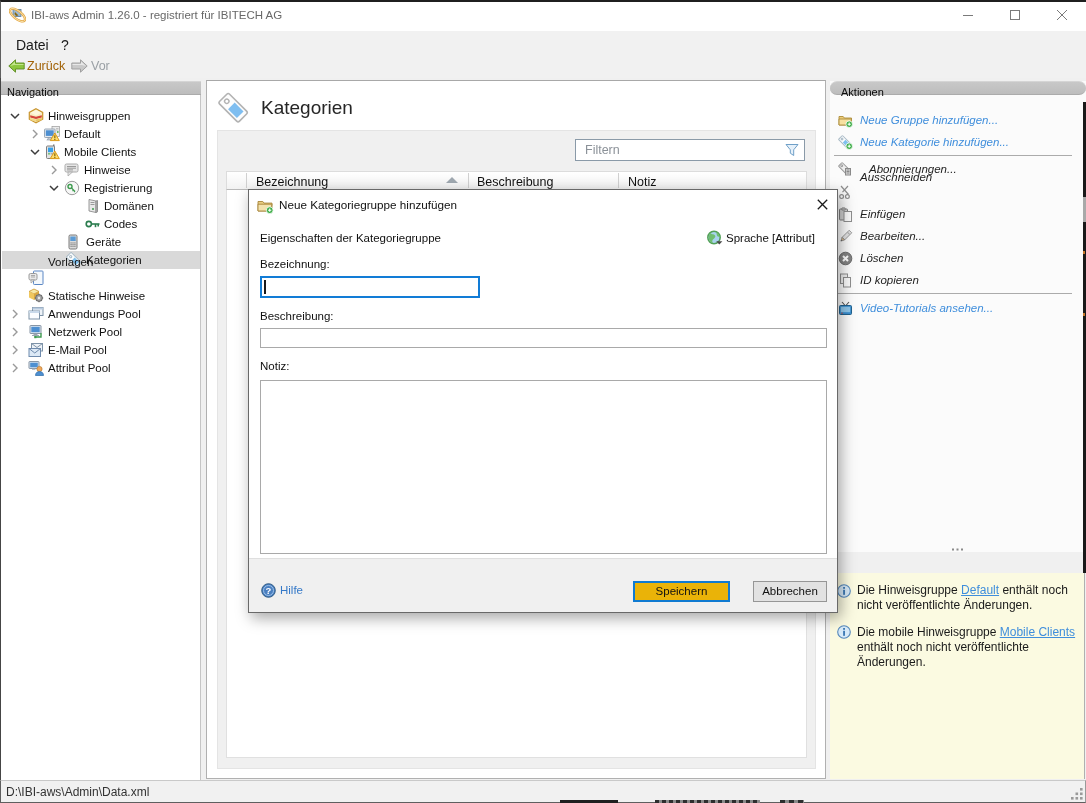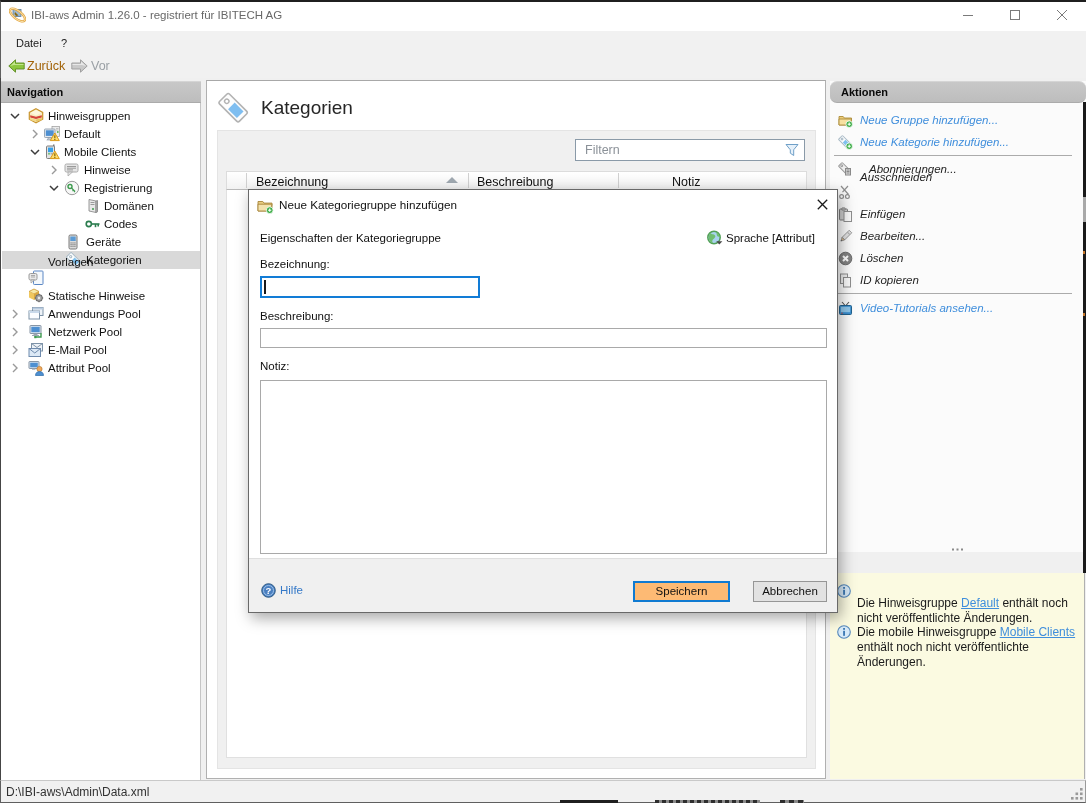--- a/index.html
+++ b/index.html
@@ -4,25 +4,25 @@
 <style>
 html,body{margin:0;padding:0;}
 body{width:1086px;height:803px;overflow:hidden;font-family:"Liberation Sans",sans-serif;background:#F0F0F0;position:relative;}
 .abs{position:absolute;}
 #win{position:absolute;left:0;top:0;width:1086px;height:803px;background:#F0F0F0;}
 
 #titlebar{left:0;top:0;width:1086px;height:31px;background:#fff;border-top:2px solid #1f1f1f;border-left:1px solid #5f5f5f;box-sizing:border-box;}
 #titletext{left:31px;top:9px;font-size:11.5px;color:#686868;}
 .winbtn{top:9px;width:12px;height:12px;}
 #menubar{left:0;top:31px;width:1086px;height:47px;background:#F1F1F1;border-left:1px solid #5f5f5f;box-sizing:border-box;}
-.menuitem{top:37px;font-size:11px;color:#1a1a1a;}
+.menuitem{top:37px;font-size:14px;color:#1a1a1a;}
 #toolZurueck{left:27px;top:59px;font-size:12.5px;color:#a16207;}
 #toolVor{left:91px;top:59px;font-size:12.5px;color:#9aa0a5;}
 
-.phead{height:22px;background:linear-gradient(#c8c8c8,#bdbdbd);border-top:1px solid #d5d5d5;border-bottom:1px solid #ababab;box-sizing:border-box;font-size:11px;font-weight:bold;color:#0a0a0a;line-height:20px;padding-left:6px;}
+.phead{height:14px;background:linear-gradient(#c8c8c8,#bdbdbd);border-top:1px solid #d5d5d5;border-bottom:1px solid #ababab;box-sizing:border-box;font-size:11px;font-weight:normal;color:#0a0a0a;line-height:20px;padding-left:6px;}
 
 #navpanel{left:1px;top:81px;width:200px;height:699px;background:#fff;border-right:1px solid #c5c5c5;box-sizing:border-box;}
 .trow{position:absolute;height:18px;line-height:18px;font-size:11.5px;color:#111;white-space:nowrap;}
 .tsel{position:absolute;left:2px;width:198px;height:18px;background:#d9d9d9;}
 .chev{position:absolute;width:10px;height:10px;}
 .ticon{position:absolute;width:16px;height:16px;}
 
 #centerpanel{left:206px;top:80px;width:620px;height:699px;background:#fff;border:1px solid #b0b0b0;border-top-color:#a8a8a8;box-sizing:border-box;}
 #ctitle{left:261px;top:97px;font-size:19px;color:#262626;}
 #graypanel{left:217px;top:130px;width:599px;height:639px;background:#f0f0f0;border:1px solid #e4e4e4;box-sizing:border-box;}
@@ -57,21 +57,21 @@
 #dlg-sprache{left:477px;top:42px;font-size:11.5px;color:#111;}
 #dlg-lbez{left:11px;top:68px;font-size:11.5px;color:#111;}
 #dlg-inp1{left:11px;top:86px;width:220px;height:22px;background:#fff;border:2px solid #127cd6;box-sizing:border-box;}
 #dlg-lbes{left:11px;top:120px;font-size:11.5px;color:#111;}
 #dlg-inp2{left:11px;top:138px;width:567px;height:20px;background:#fff;border:1px solid #a9a9a9;box-sizing:border-box;}
 #dlg-lnot{left:11px;top:170px;font-size:11.5px;color:#111;}
 #dlg-ta{left:11px;top:190px;width:567px;height:174px;background:#fff;border:1px solid #a9a9a9;box-sizing:border-box;}
 #dlg-footer{left:0px;top:368px;width:588px;height:54px;background:#f0f0f0;border-top:1px solid #dfdfdf;box-sizing:border-box;}
 #dlg-hilfe{left:31px;top:394px;font-size:11.5px;color:#3579c8;}
 .btn{position:absolute;top:391px;height:21px;font-size:11.5px;color:#111;text-align:center;box-sizing:border-box;}
-#btn-save{left:384px;width:97px;background:#fdba74;border:2px solid #0f7ad1;line-height:17px;}
+#btn-save{left:384px;width:97px;background:#eab308;border:2px solid #0f7ad1;line-height:17px;}
 #btn-cancel{left:504px;width:74px;background:#e2e2e2;border:1px solid #969696;line-height:19px;}
 </style>
 </head>
 <body>
 <div id="win">
 
   <div id="titlebar" class="abs"></div>
   <svg id="appicon" class="abs" style="left:9px;top:7px;width:17px;height:16px;" viewBox="0 0 17 16">
       <rect x="4" y="2.5" width="8" height="7" fill="#9fb9d0" stroke="#5a7a9a" stroke-width="0.8"></rect>
       <ellipse cx="8.5" cy="8" rx="9" ry="4" transform="rotate(38 8.5 8)" fill="none" stroke="#e2a23a" stroke-width="2.4"></ellipse>
@@ -289,21 +289,21 @@
   <div id="ctitle" class="abs">Kategorien</div>
   <div id="graypanel" class="abs"></div>
   <div id="filterbox" class="abs"></div>
   <div id="filtertext" class="abs">Filtern</div>
   <svg id="funnel" class="abs" style="left:785px;top:143px;width:14px;height:14px;" viewBox="0 0 14 14">
       <path d="M1,1.5 H13 L8.7,6.8 V12.5 L5.3,10.2 V6.8 Z" fill="#e7f1fa" stroke="#6fa0c8" stroke-width="1"></path>
     </svg>
   <div id="thead" class="abs"></div>
   <div class="abs th" style="left:256px;">Bezeichnung</div>
   <div class="abs th" style="left:477px;">Beschreibung</div>
-  <div class="abs th" style="left:628px;margin-left:44px;">Notiz</div>
+  <div class="abs th" style="left:628px;">Notiz</div>
   <div class="abs" style="left:446px;top:177px;width:0;height:0;border-left:6px solid transparent;border-right:6px solid transparent;border-bottom:6px solid #9fa8b0;"></div>
   <div class="abs thsep" style="left:246px;"></div>
   <div class="abs thsep" style="left:468px;"></div>
   <div class="abs thsep" style="left:618px;"></div>
   <div id="listbody" class="abs"></div>
 
   <div id="rightpanel" class="abs"></div>
   <div id="aktheader" class="abs phead" style="padding-left:11px;">Aktionen</div>
   <div id="actions">
     <svg class="aicon" style="top:113px;" viewBox="0 0 15 15">
@@ -388,21 +388,21 @@
       </g>
     </svg>
 
   <div id="infopanel" class="abs"></div>
   <div id="infoitems">
     <svg class="abs" style="left:837px;top:584px;width:14px;height:14px;" viewBox="0 0 14 14">
         <circle cx="7" cy="7" r="6.3" fill="#d6e9f8" stroke="#5588bb" stroke-width="1.1"></circle>
         <rect x="6.2" y="5.8" width="1.7" height="5" fill="#2f6faf"></rect>
         <rect x="6.2" y="3" width="1.7" height="1.8" fill="#2f6faf"></rect>
       </svg>
-    <div class="info abs" style="left:857px;top:583px;margin-top:13px;">Die Hinweisgruppe <a>Default</a> enthält noch nicht veröffentlichte Änderungen.</div>
+    <div class="info abs" style="left:857px;top:583px;">Die Hinweisgruppe <a>Default</a> enthält noch nicht veröffentlichte Änderungen.</div>
     <svg class="abs" style="left:837px;top:625px;width:14px;height:14px;" viewBox="0 0 14 14">
         <circle cx="7" cy="7" r="6.3" fill="#d6e9f8" stroke="#5588bb" stroke-width="1.1"></circle>
         <rect x="6.2" y="5.8" width="1.7" height="5" fill="#2f6faf"></rect>
         <rect x="6.2" y="3" width="1.7" height="1.8" fill="#2f6faf"></rect>
       </svg>
     <div class="info abs" style="left:857px;top:625px;">Die mobile Hinweisgruppe <a>Mobile Clients</a> enthält noch nicht veröffentlichte Änderungen.</div>
   </div>
 
   <div id="statusbar" class="abs"></div>
   <div class="abs" style="left:0;top:78px;width:1px;height:702px;background:#454545;"></div>

